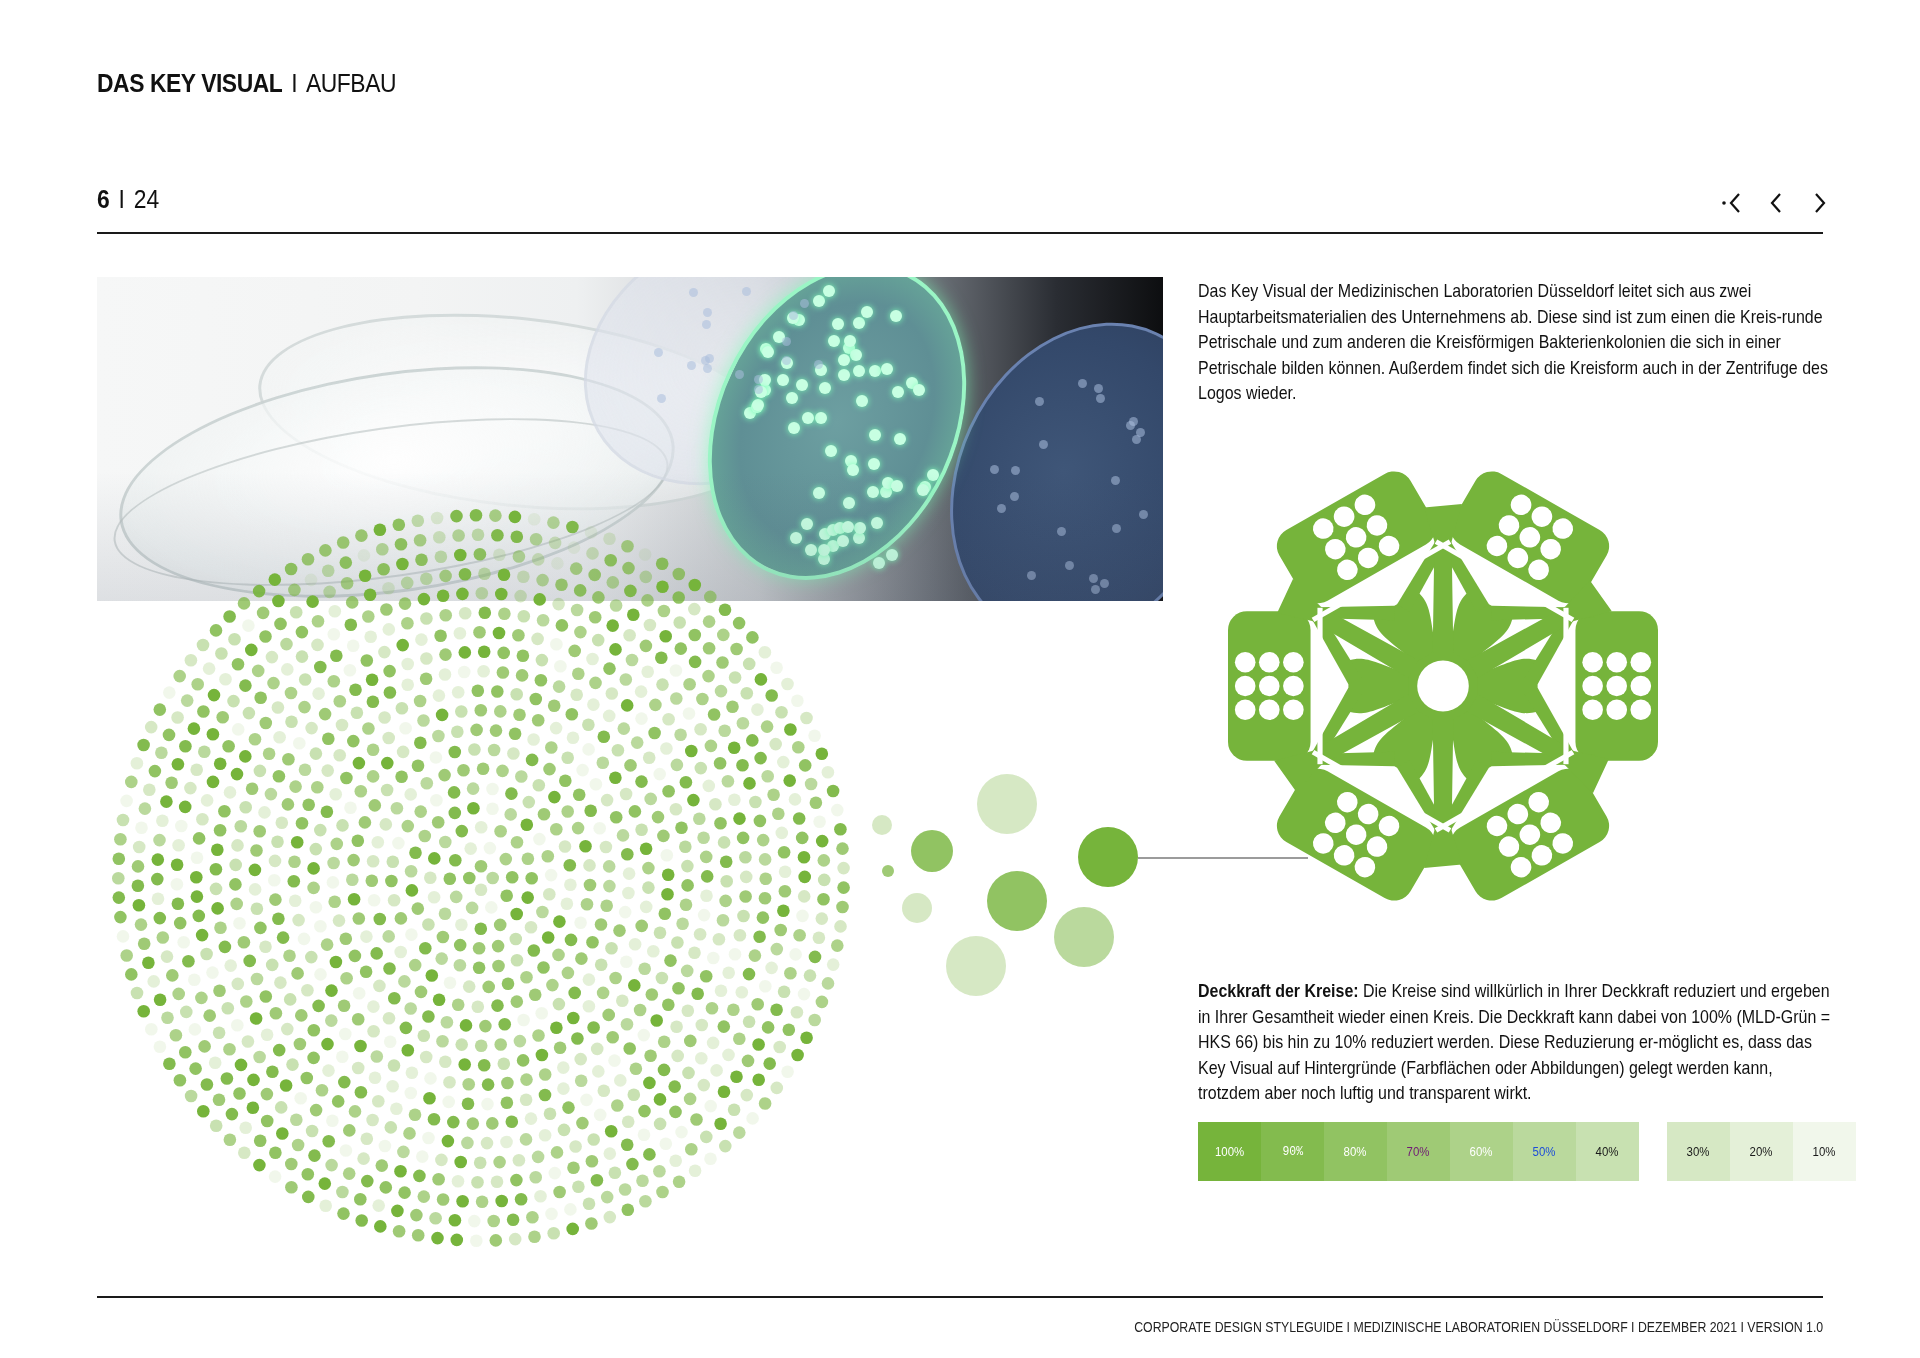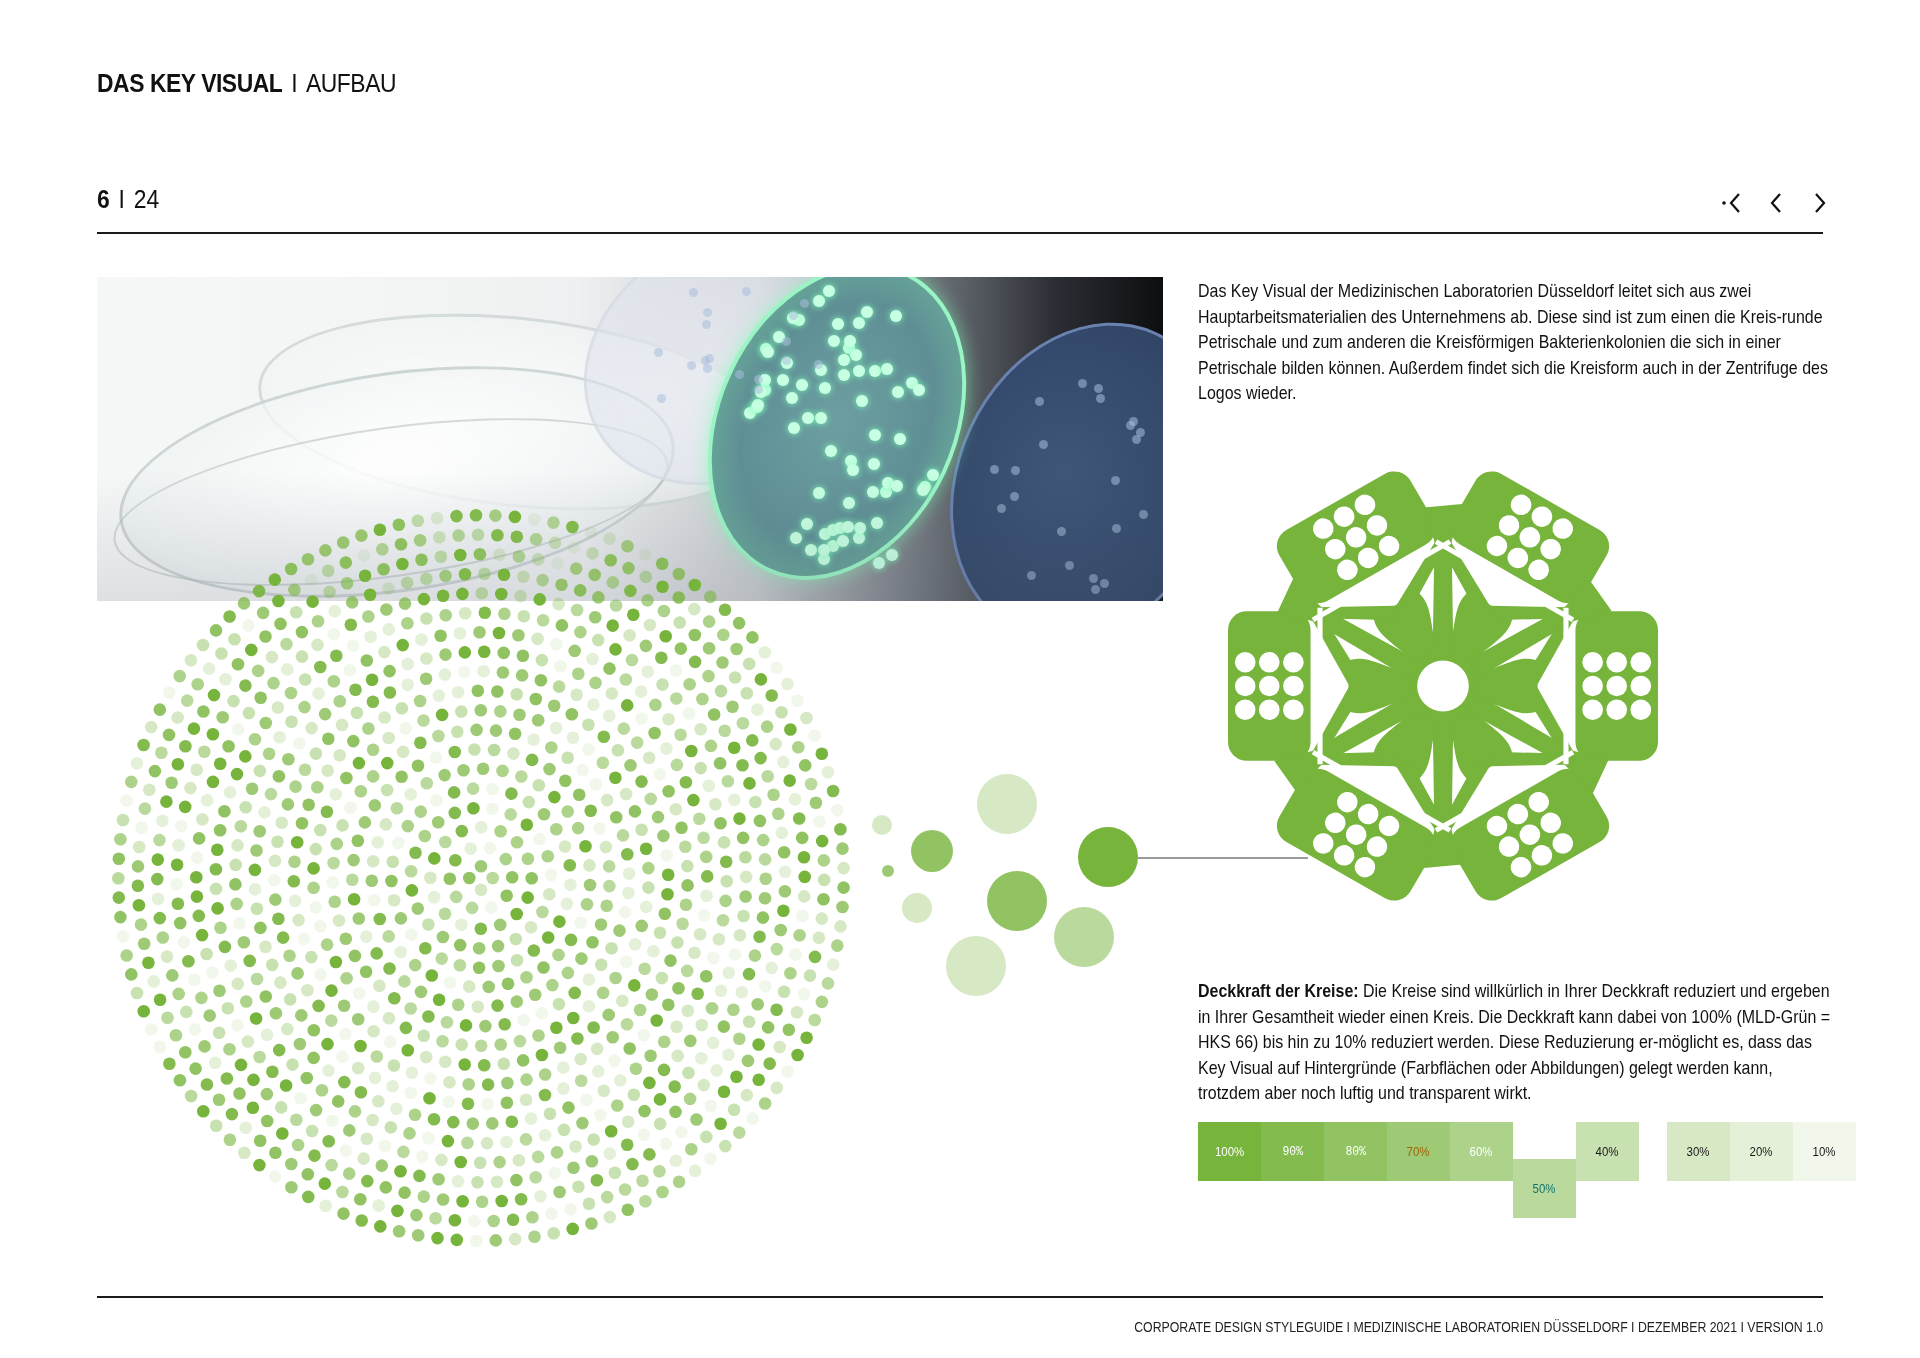--- a/index.html
+++ b/index.html
@@ -1546,30 +1546,30 @@
 
 <p class="opacity-copy"><span class="lead">Deckkraft der Kreise:</span><span> Die Kreise sind willkürlich in Ihrer Deckkraft reduziert und ergeben in Ihrer Gesamtheit wieder einen Kreis. Die Deckkraft kann dabei von 100% (MLD-Grün = HKS 66) bis hin zu 10% reduziert werden. Diese Reduzierung er-möglicht es, dass das Key Visual auf Hintergründe (Farbflächen oder Abbildungen) gelegt werden kann, trotzdem aber noch luftig und transparent wirkt.</span></p>
 
 <div class="swatches" id="swatches">
     <div class="swatch" style="background: rgb(118, 180, 59); color: rgb(255, 255, 255);">
       <span>100%</span>
     </div>
     <div class="swatch" style="background: rgba(118, 180, 59, 0.9); color: rgb(255, 255, 255); font-family: Liberation Mono, monospace;">
       <span>90%</span>
     </div>
-    <div class="swatch" style="background: rgba(118, 180, 59, 0.8); color: rgb(255, 255, 255); font-family: Liberation Mono, monospace;">
+    <div class="swatch" style="background: rgba(118, 180, 59, 0.8); color: rgb(255, 255, 255);">
       <span>80%</span>
     </div>
-    <div class="swatch" style="background: rgba(118, 180, 59, 0.7); color: #a16207;">
+    <div class="swatch" style="background: rgba(118, 180, 59, 0.7); color: #701a75;">
       <span>70%</span>
     </div>
     <div class="swatch" style="background: rgba(118, 180, 59, 0.6); color: rgb(255, 255, 255);">
       <span>60%</span>
     </div>
-    <div class="swatch" style="background: rgba(118, 180, 59, 0.5); color: #0f766e; margin-top: 37px;">
+    <div class="swatch" style="background: rgba(118, 180, 59, 0.5); color: #1d4ed8;">
       <span>50%</span>
     </div>
     <div class="swatch" style="background: rgba(118, 180, 59, 0.4); color: rgb(26, 26, 26);">
       <span>40%</span>
     </div>
     <div class="swatch" style="background: rgba(118, 180, 59, 0.3); color: rgb(26, 26, 26); margin-left: 28px;">
       <span>30%</span>
     </div>
     <div class="swatch" style="background: rgba(118, 180, 59, 0.2); color: rgb(26, 26, 26);">
       <span>20%</span>

